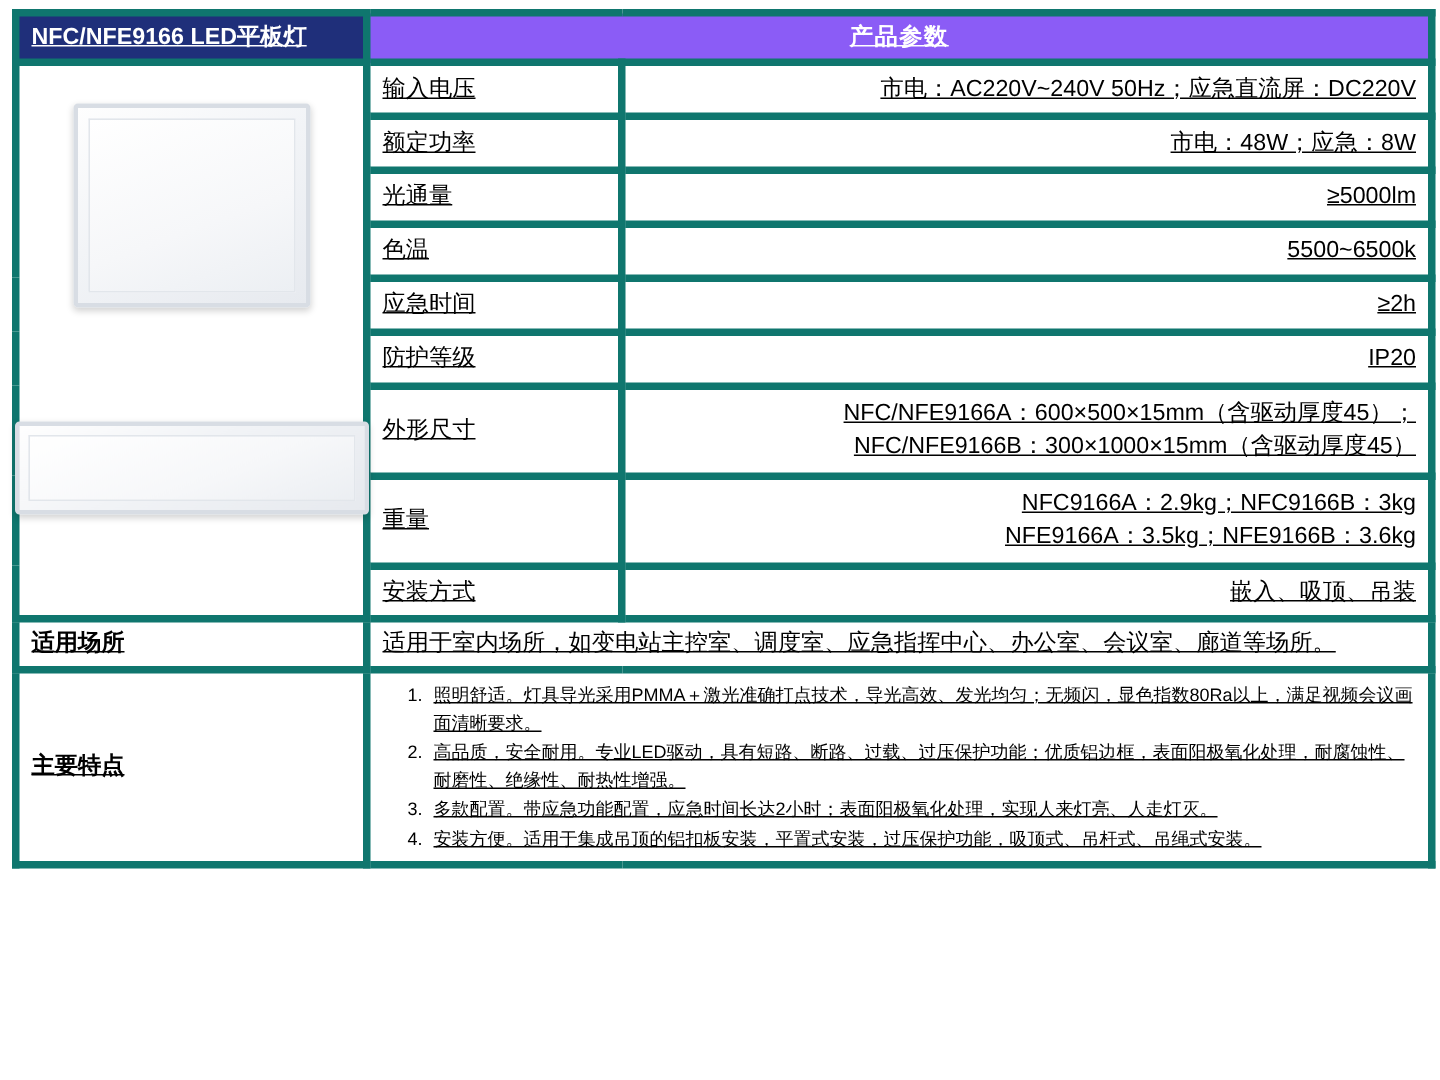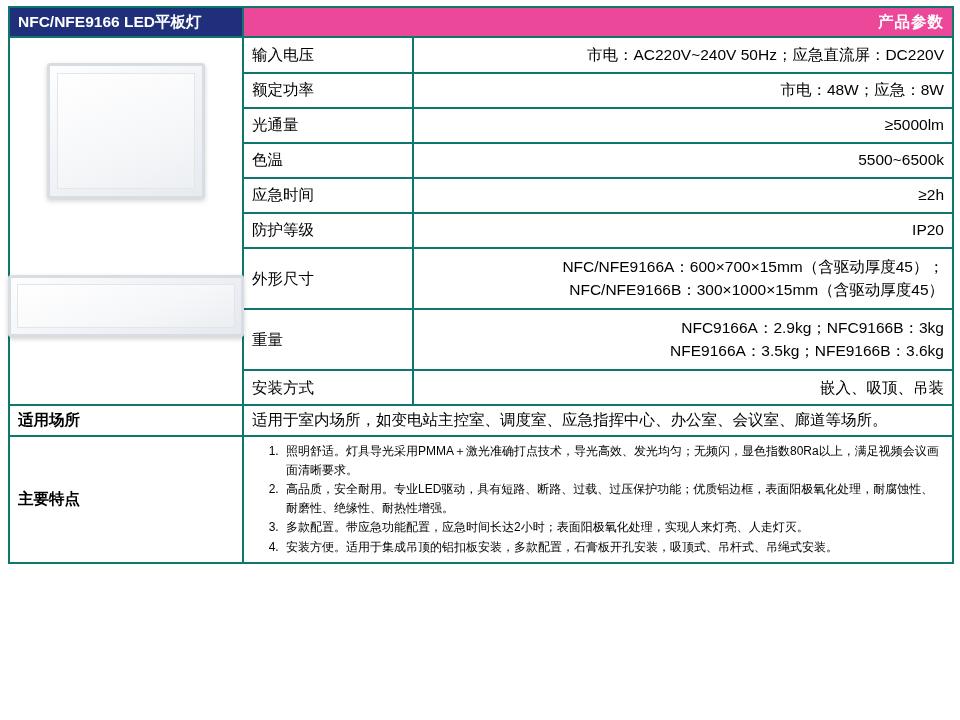--- a/index.html
+++ b/index.html
@@ -20,42 +20,43 @@
     height: 720px;
     box-sizing: border-box;
     padding: 6px 8px 8px 8px;
   }
   table.spec {
     border-collapse: collapse;
     width: 944px;
     table-layout: fixed;
   }
   table.spec td {
-    border: 2px solid #0f766e;
+    border: 5px solid #0f766e;
     vertical-align: middle;
     padding: 3px 8px;
     font-size: 15.5px;
     line-height: 1.45;
+    text-decoration: underline;
   }
   
   .hdr-left {
     background: #1f2f7a;
     color: #ffffff;
     font-weight: bold;
     font-size: 15px;
     text-align: left;
     padding: 5px 6px;
     white-space: nowrap;
   }
   .hdr-right {
-    background: #ec4899;
+    background: #8b5cf6;
     color: #ffffff;
     font-weight: bold;
     font-size: 17px;
-    text-align: right;
+    text-align: center;
     letter-spacing: 1px;
   }
   
   .img-cell {
     background: #ffffff;
     padding: 0;
     text-align: center;
     vertical-align: top;
     height: 360px;
   }
@@ -192,21 +193,21 @@
       <tr>
         <td class="label-cell">防护等级</td>
         <td class="value-cell">
           <span class="line">IP20</span>
         </td>
       </tr>
 
       <tr>
         <td class="label-cell">外形尺寸</td>
         <td class="value-cell">
-          <span class="line">NFC/NFE9166A：600×700×15mm（含驱动厚度45）；</span>
+          <span class="line">NFC/NFE9166A：600×500×15mm（含驱动厚度45）；</span>
           <span class="line">NFC/NFE9166B：300×1000×15mm（含驱动厚度45）</span>
         </td>
       </tr>
 
       <tr>
         <td class="label-cell">重量</td>
         <td class="value-cell">
           <span class="line">NFC9166A：2.9kg；NFC9166B：3kg</span>
           <span class="line">NFE9166A：3.5kg；NFE9166B：3.6kg</span>
         </td>
@@ -224,19 +225,19 @@
         <td class="usage-text" colspan="2">适用于室内场所，如变电站主控室、调度室、应急指挥中心、办公室、会议室、廊道等场所。</td>
       </tr>
 
       <tr>
         <td class="center-label">主要特点</td>
         <td colspan="2">
           <ol class="features">
             <li>照明舒适。灯具导光采用PMMA＋激光准确打点技术，导光高效、发光均匀；无频闪，显色指数80Ra以上，满足视频会议画面清晰要求。</li>
             <li>高品质，安全耐用。专业LED驱动，具有短路、断路、过载、过压保护功能；优质铝边框，表面阳极氧化处理，耐腐蚀性、耐磨性、绝缘性、耐热性增强。</li>
             <li>多款配置。带应急功能配置，应急时间长达2小时；表面阳极氧化处理，实现人来灯亮、人走灯灭。</li>
-            <li>安装方便。适用于集成吊顶的铝扣板安装，多款配置，石膏板开孔安装，吸顶式、吊杆式、吊绳式安装。</li>
+            <li>安装方便。适用于集成吊顶的铝扣板安装，平置式安装，过压保护功能，吸顶式、吊杆式、吊绳式安装。</li>
           </ol>
         </td>
       </tr>
     </tbody>
   </table>
 </div>
 
 </body></html>

